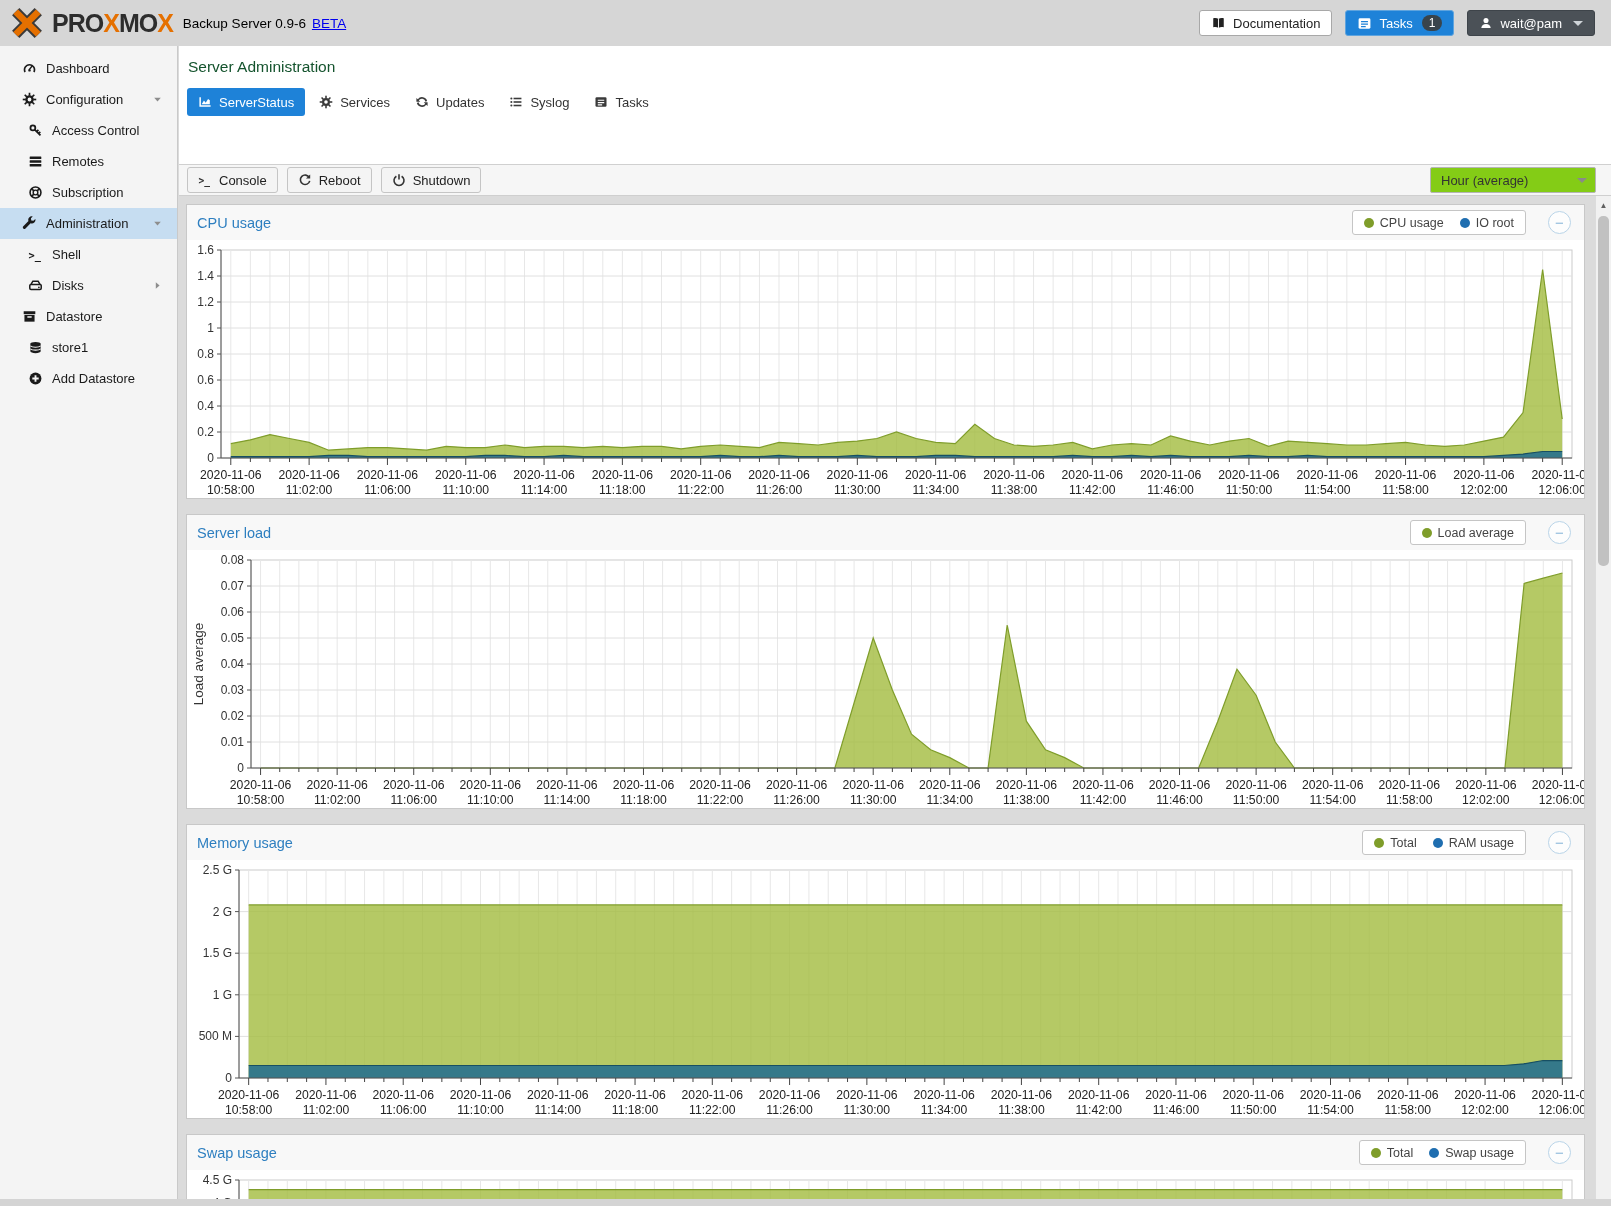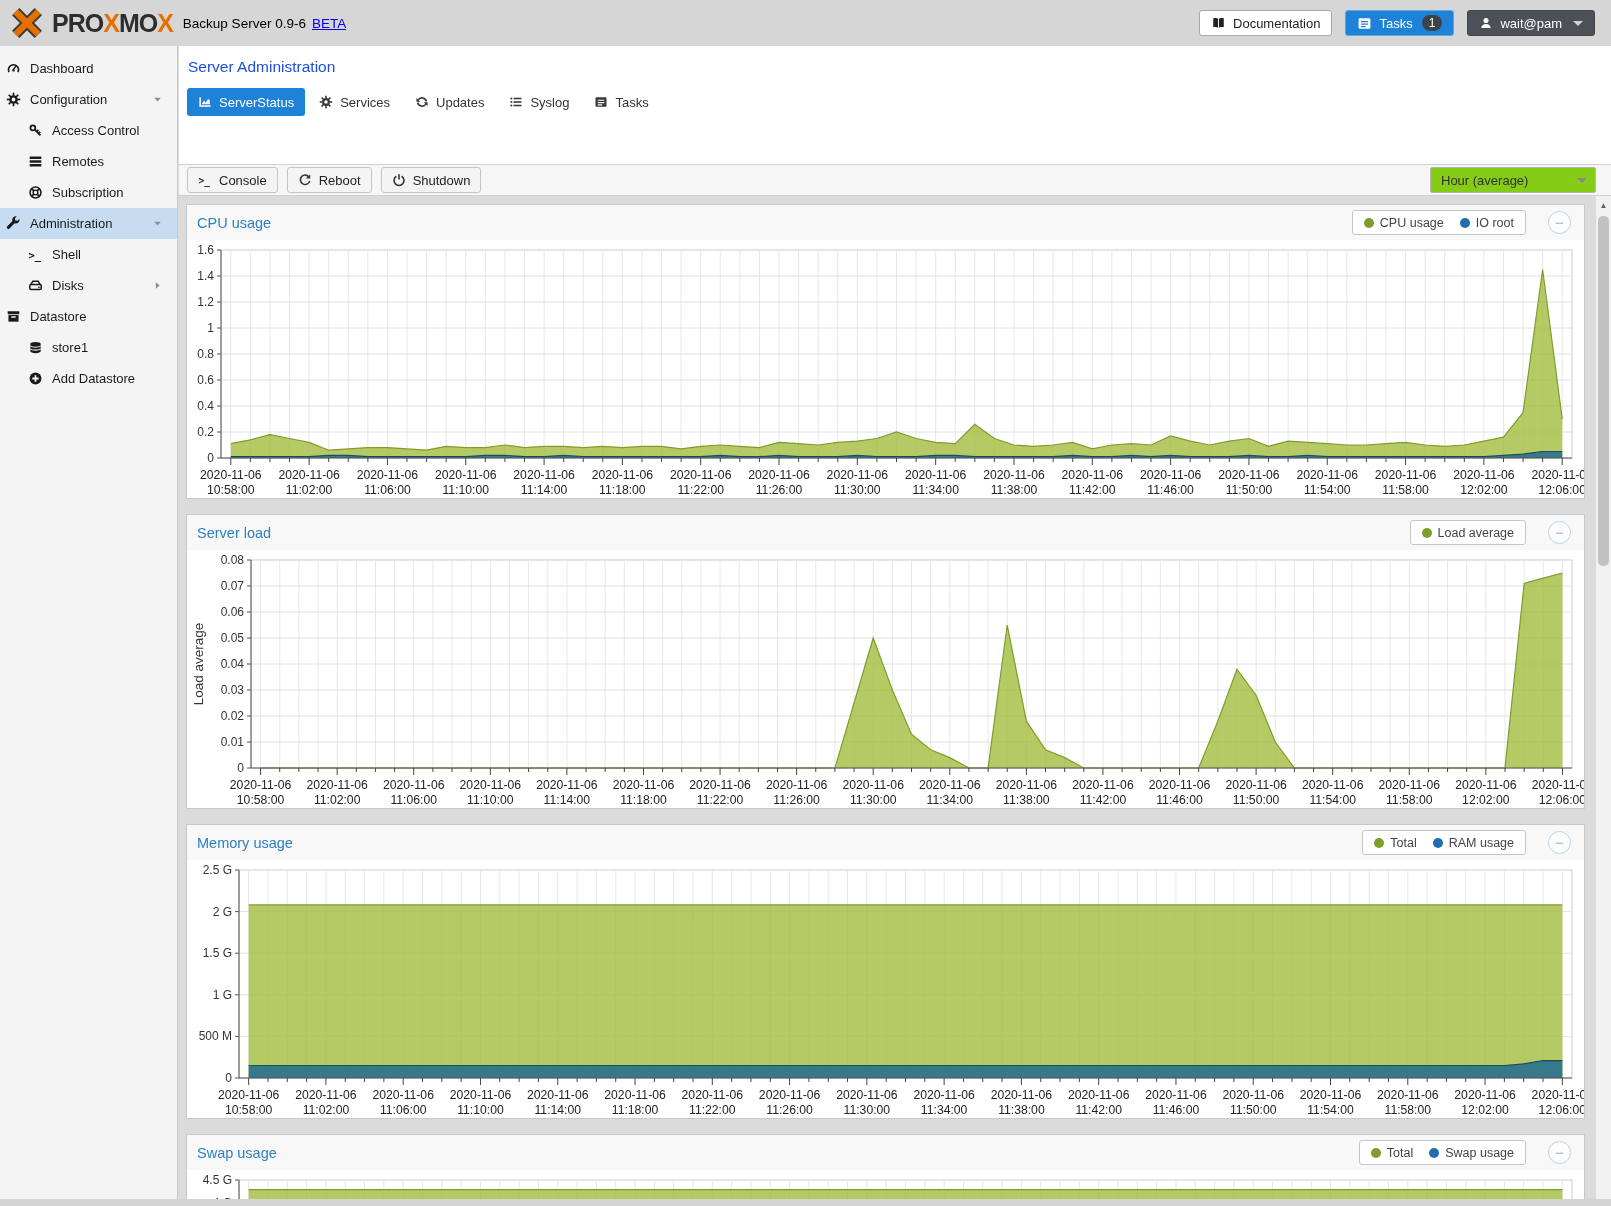--- a/index.html
+++ b/index.html
@@ -18,29 +18,29 @@
   #topbar-right { margin-left:auto; display:flex; align-items:center; gap:13px; padding-right:16px; }
   .tb-btn { height:26px; display:inline-flex; align-items:center; gap:7px; padding:0 11px; border-radius:3px; font-size:13px; cursor:pointer; }
   #doc-btn { background:#fff; border:1px solid #a8a8a8; color:#222; }
   #tasks-btn { background:#1e82d8; border:1px solid #5fa4de; color:#fff; --knock:#1e82d8; }
   #tasks-badge { background:#39444c; color:#fff; font-size:12px; padding:1px 7px; border-radius:8px; margin-left:2px; }
   #user-btn { background:#4b5157; border:1px solid #3e444a; color:#fff; }
   .caret { width:0; height:0; border-left:5px solid transparent; border-right:5px solid transparent; border-top:5px solid #cfd4d8; margin-left:4px; }
 
   
   #sidebar { position:absolute; left:0; top:46px; width:178px; height:1153px; background:#f4f4f4; border-right:1px solid #c9c9c9; padding-top:7px; }
-  .side-item { height:31px; display:flex; align-items:center; gap:9px; cursor:pointer; color:#1a1a1a; position:relative; padding-left:6px; }
+  .side-item { height:31px; display:flex; align-items:center; gap:9px; cursor:pointer; color:#1a1a1a; position:relative; padding-left:22px; }
   .side-item.lvl1 { padding-left:28px; }
   .side-item.selected { background:#c6ddf1; }
   .side-item .expander { position:absolute; right:14px; color:#8d8d8d; }
 
   
   #main { position:absolute; left:179px; top:46px; width:1432px; height:1153px; }
   #page-head { background:#fff; border-bottom:1px solid #d0d0d0; height:119px; }
-  #page-title { padding:12px 0 0 9px; font-size:15.5px; color:#1d4ed8; }
+  #page-title { padding:12px 0 0 9px; font-size:15.5px; color:#14532d; }
   #tabs { display:flex; align-items:flex-end; gap:3px; padding:12px 0 5px 8px; }
   .tab { height:28px; display:inline-flex; align-items:center; gap:7px; padding:0 11px; border-radius:3px; font-size:13px; color:#333; cursor:pointer; }
   .tab .icon { color:#3a3a3a; }
   .tab.active { background:#1e82d8; color:#fff; }
   .tab.active .icon { color:#fff; }
   #toolbar { background:#f6f6f6; border-bottom:1px solid #cfcfcf; height:31px; display:flex; align-items:center; padding-left:8px; position:relative; }
   .tool-btn { height:26px; display:inline-flex; align-items:center; gap:7px; padding:0 10px; background:#f4f4f4; border:1px solid #c5c5c5; border-radius:3px; margin-right:9px; font-size:13px; color:#222; cursor:pointer; }
   .tool-btn .icon { color:#333; }
   #timeframe { position:absolute; right:15px; top:2px; width:166px; height:26px; background:#84cc16; border:1px solid #b5b5b5; border-radius:2px; display:flex; align-items:center; padding:0 8px 0 10px; font-size:13px; color:#333; cursor:pointer; }
   #timeframe .tf-caret { margin-left:auto; width:0; height:0; border-left:5px solid transparent; border-right:5px solid transparent; border-top:5px solid #8a8a8a; }

